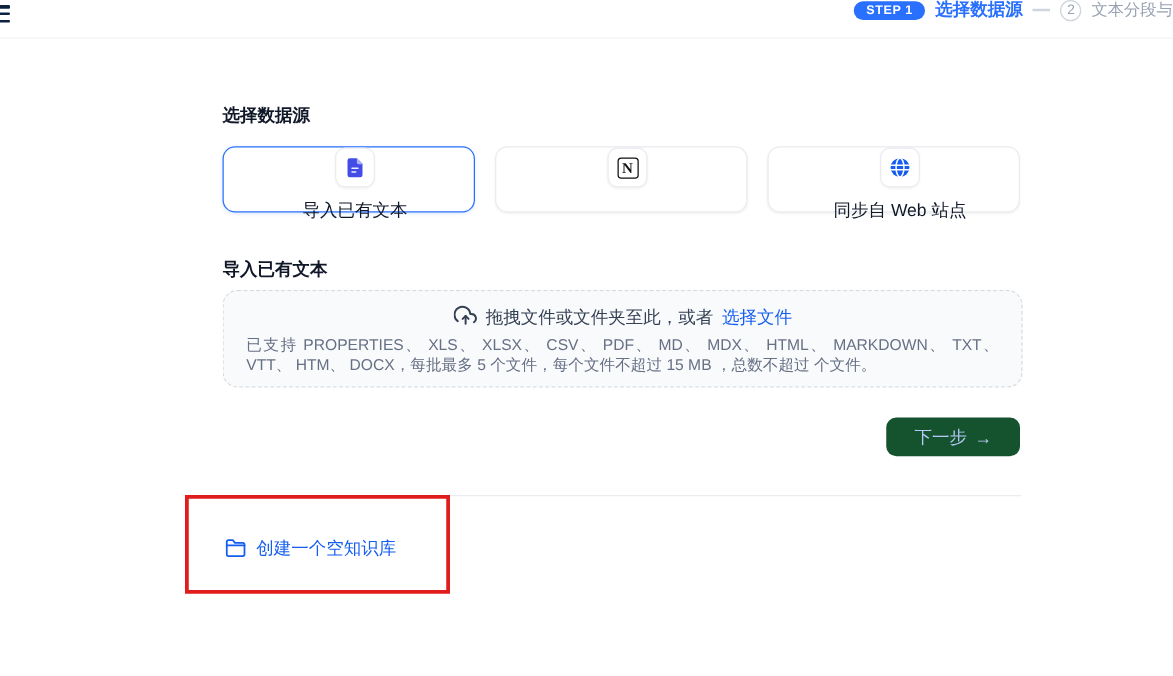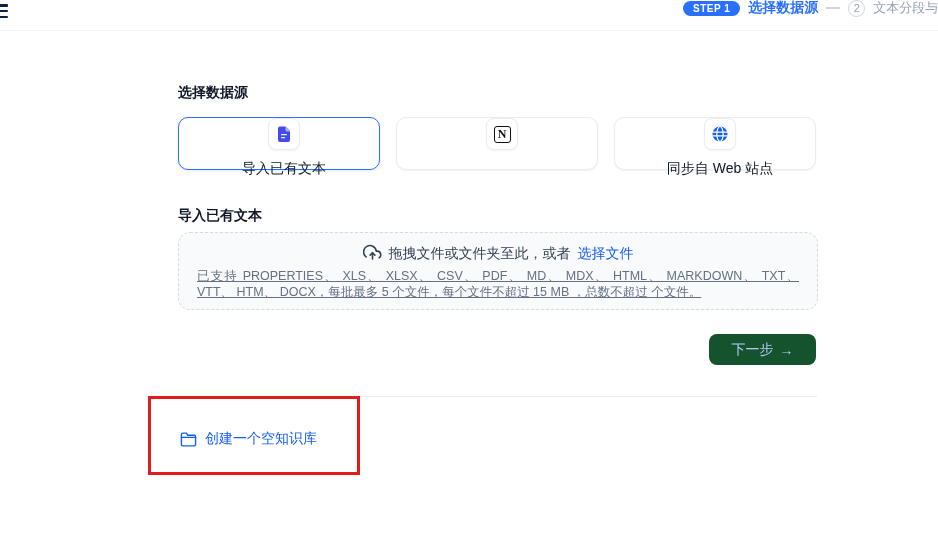--- a/index.html
+++ b/index.html
@@ -30,27 +30,27 @@
     display:flex;align-items:center;justify-content:center;box-shadow:0 1px 2px rgba(16,24,40,.05);flex:0 0 auto;}
   .ds-label{font-size:14px;color:#101828;}
   .notion-glyph{width:17px;height:17px;border:1.6px solid #111;border-radius:3px;display:flex;align-items:center;
     justify-content:center;font-family:"Liberation Serif",serif;font-weight:bold;font-size:12px;color:#111;box-sizing:border-box;}
   
   .dropzone{position:absolute;left:178px;top:232px;width:640px;height:78px;box-sizing:border-box;
     background:#f9fafb;border:1px dashed #d5dae1;border-radius:12px;}
   .dz-line1{display:flex;align-items:center;justify-content:center;gap:7px;margin-top:11px;
     font-size:14px;color:#344054;text-align:right;}
   .dz-link{color:#155eef;cursor:pointer;}
-  .dz-formats{margin:5px 18px 0 18px;font-size:12.5px;line-height:16px;color:#667085;text-align:justify;text-decoration:underline;}
+  .dz-formats{margin:5px 18px 0 18px;font-size:12.5px;line-height:16px;color:#667085;text-align:justify;}
   
   .next-btn{position:absolute;left:709px;top:334px;width:107px;height:31px;border:none;border-radius:8px;
     background:#14532d;color:#b4c9f8;font-size:14px;font-family:inherit;display:flex;align-items:center;
     justify-content:center;gap:6px;cursor:not-allowed;}
   .divider{position:absolute;left:178px;top:396px;width:639px;height:1px;background:#eaecf0;}
-  .create-empty{position:absolute;left:180px;top:430px;display:flex;align-items:flex-end;gap:8px;
+  .create-empty{position:absolute;left:180px;top:430px;display:flex;align-items:flex-start;gap:8px;
     color:#155eef;font-size:14px;cursor:pointer;}
   
   .red-annotation{position:absolute;left:148px;top:396px;width:212px;height:79px;box-sizing:border-box;
     border:3px solid #e11c1c;pointer-events:none;}
   svg{display:block;}
 </style>
 </head>
 <body>
 
 <div class="screen">

